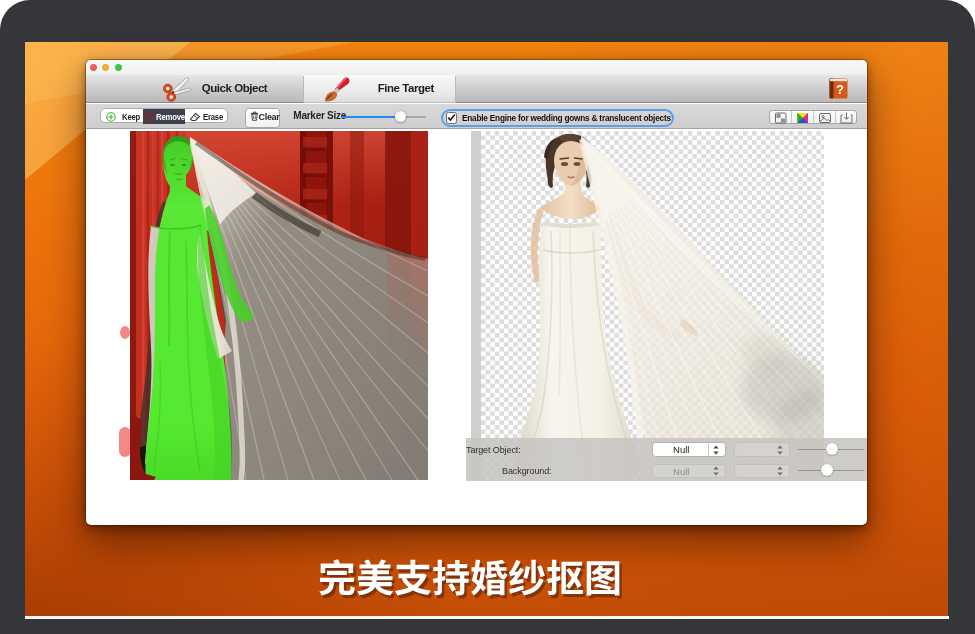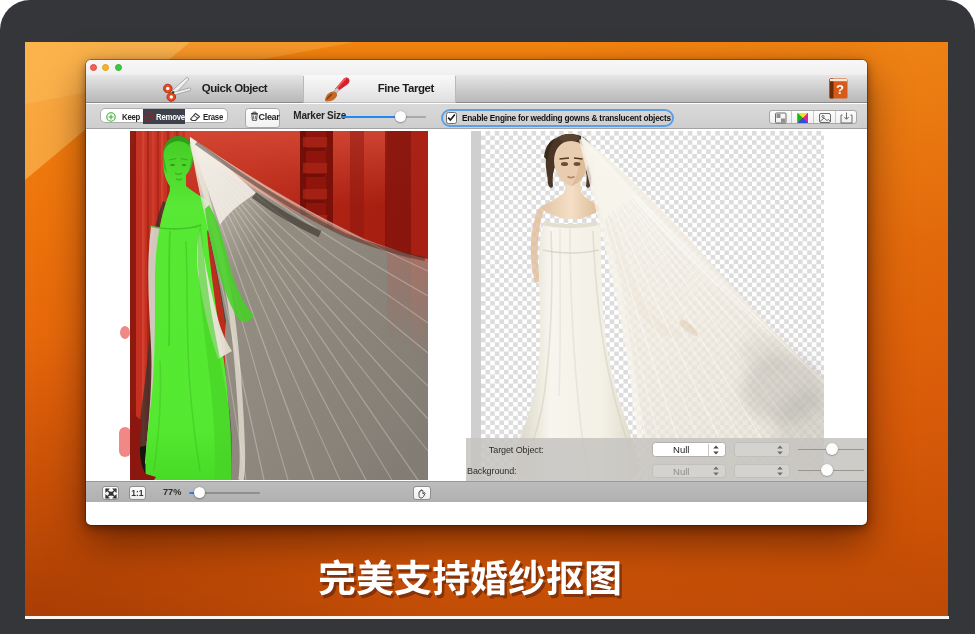--- a/index.html
+++ b/index.html
@@ -363,22 +363,22 @@
           <path d="M100,5 C116,20 134,38 156,64 C140,74 128,82 122,92 C114,62 106,28 100,9 Z" fill="#f7f4eb" opacity="0.85"></path>
           <path d="M101,8 C112,55 126,110 138,165 C146,205 153,250 158,295 C161,318 163,335 164,349" stroke="#f6f3ea" stroke-width="6" fill="none" opacity="0.8"></path>
           <path d="M200,188 C206,190 212,195 216,200 C218,203 217,206 214,205 C208,202 202,197 198,193 Z" fill="#dcba97" opacity="0.35"></path>
           <g filter="url(#smb)">
             <ellipse cx="303" cy="258" rx="42" ry="34" fill="#94908a" opacity="0.25"></ellipse>
             <ellipse cx="328" cy="302" rx="34" ry="44" fill="#9d9992" opacity="0.22"></ellipse>
             <ellipse cx="283" cy="222" rx="24" ry="17" fill="#a8a49c" opacity="0.18"></ellipse>
           </g>
         </svg></div>
     <div class="overlay">
-      <div class="ovlabel" style="left:0;top:6.8px;width:77.5px;text-align:right">Target Object:</div>
-      <div class="ovlabel" style="left:1px;top:28.2px;width:77.5px;">Background:</div>
+      <div class="ovlabel" style="left:0;top:6.8px;width:77.5px;text-align:left">Target Object:</div>
+      <div class="ovlabel" style="left:8px;top:28.2px;width:77.5px;text-align:right">Background:</div>
       <div class="dd" style="left:186.3px;top:4.2px">Null<svg style="position:absolute;right:1px;top:0.5px" width="16" height="12" viewBox="0 0 16 12">
 <path d="M0.5,0 L0.5,12" stroke="#c9c7c4" stroke-width="1"></path>
 <path d="M8,1.5 L10.8,4.5 L5.2,4.5 Z" fill="#4a4a4a"></path>
 <path d="M8,10.5 L10.8,7.5 L5.2,7.5 Z" fill="#4a4a4a"></path>
           </svg></div>
       <div class="dd dis" style="left:186.3px;top:25.5px">Null<svg style="position:absolute;right:1px;top:0.5px" width="16" height="12" viewBox="0 0 16 12">
 <path d="M8,1.5 L10.8,4.5 L5.2,4.5 Z" fill="#6e6e6e"></path>
 <path d="M8,10.5 L10.8,7.5 L5.2,7.5 Z" fill="#6e6e6e"></path>
           </svg></div>
       <div class="dd2" style="left:268.3px;top:4.2px">
@@ -391,44 +391,20 @@
           <svg style="position:absolute;right:1px;top:0.5px" width="16" height="12" viewBox="0 0 16 12">
 <path d="M8,1.5 L10.8,4.5 L5.2,4.5 Z" fill="#6e6e6e"></path>
 <path d="M8,10.5 L10.8,7.5 L5.2,7.5 Z" fill="#6e6e6e"></path>
           </svg>
         </div>
       <div class="ovtrack" style="left:331.9px;top:10.5px;width:65.7px"></div>
       <div class="ovthumb" style="left:360px;top:5px"></div>
       <div class="ovtrack" style="left:331.9px;top:31.8px;width:65.7px"></div>
       <div class="ovthumb" style="left:354.6px;top:26.2px"></div>
     </div>
-  </div>
-  <div class="footer">
-    <div class="fbtn" style="left:15.5px;width:17.5px">
-        <svg style="position:absolute;left:2px;top:0.5px" width="12" height="11" viewBox="0 0 12 11">
-<g stroke="#333" stroke-width="1.2" fill="#333">
-<path d="M1,1 L4.5,4.5 M7.5,4.5 L11,1 M1,10 L4.5,6.5 M7.5,6.5 L11,10" fill="none"></path>
-            <rect x="3.9" y="3.7" width="4.4" height="4" stroke="none"></rect>
-<path d="M1,1 L3.5,1 L1,3.5 Z"></path>
-            <path d="M11,1 L8.5,1 L11,3.5 Z"></path>
-<path d="M1,10 L3.5,10 L1,7.5 Z"></path>
-            <path d="M11,10 L8.5,10 L11,7.5 Z"></path>
-</g>
-        </svg>
-      </div>
-    <div class="fbtn" style="left:43.2px;width:16.5px;text-align:center;font-size:8.5px;font-weight:bold;color:#333;line-height:12px">1:1</div>
-    <div style="position:absolute;left:77px;top:4.5px;font-size:9.2px;font-weight:bold;color:#2b2b2b">77%</div>
-    <div style="position:absolute;left:102.8px;top:9.5px;width:8px;height:2.5px;background:#1f86ee;border-radius:1px"></div>
-<div style="position:absolute;left:110px;top:9.5px;width:63.5px;height:2.5px;background:#8f8f8f;border-radius:1px"></div>
-<div style="position:absolute;left:108px;top:5px;width:11px;height:11px;border-radius:50%;background:#fefefe;box-shadow:0 .5px 2px rgba(0,0,0,.5)"></div>
-    <div class="fbtn" style="left:327px;width:18px">
-        <svg style="position:absolute;left:3px;top:1px" width="11" height="11" viewBox="0 0 11 11">
-<path d="M2,6 L2,4.2 C2,3.6 3,3.6 3,4.2 L3,3 C3,2.4 4,2.4 4,3 L4,2.2 C4,1.6 5,1.6 5,2.2 L5,3 C5,2.4 6,2.4 6,3 L6,6 L7.2,4.8 C7.7,4.3 8.5,4.9 8,5.6 L6.5,8.5 C6,9.5 5,10 4,10 C2.7,10 2,9 2,7.5 Z" fill="none" stroke="#3a3a3a" stroke-width="0.9"></path>
-        </svg>
-      </div>
   </div>
 </div>
 <div class="cntext"><svg width="312" height="50" viewBox="0 0 312 50">
       <defs>
         <filter id="cnb" x="-10%" y="-10%" width="120%" height="120%">
           <feGaussianBlur stdDeviation="0.7"></feGaussianBlur>
         </filter>
       </defs>
       <g fill="#662708" opacity="0.68" filter="url(#cnb)">
         <path transform="translate(5.4,43.1) scale(0.038,-0.038)" d="M236 559V449H756V559ZM52 375V262H300C291 117 260 48 34 12C57 -12 88 -60 97 -90C363 -39 410 69 422 262H558V69C558 -40 586 -76 702 -76C725 -76 805 -76 829 -76C923 -76 954 -37 967 109C934 117 883 136 859 155C854 50 849 34 817 34C798 34 735 34 720 34C685 34 680 38 680 70V262H948V375ZM404 825C416 802 428 774 438 747H70V497H190V632H802V497H927V747H580C567 783 547 827 527 861Z"></path>

